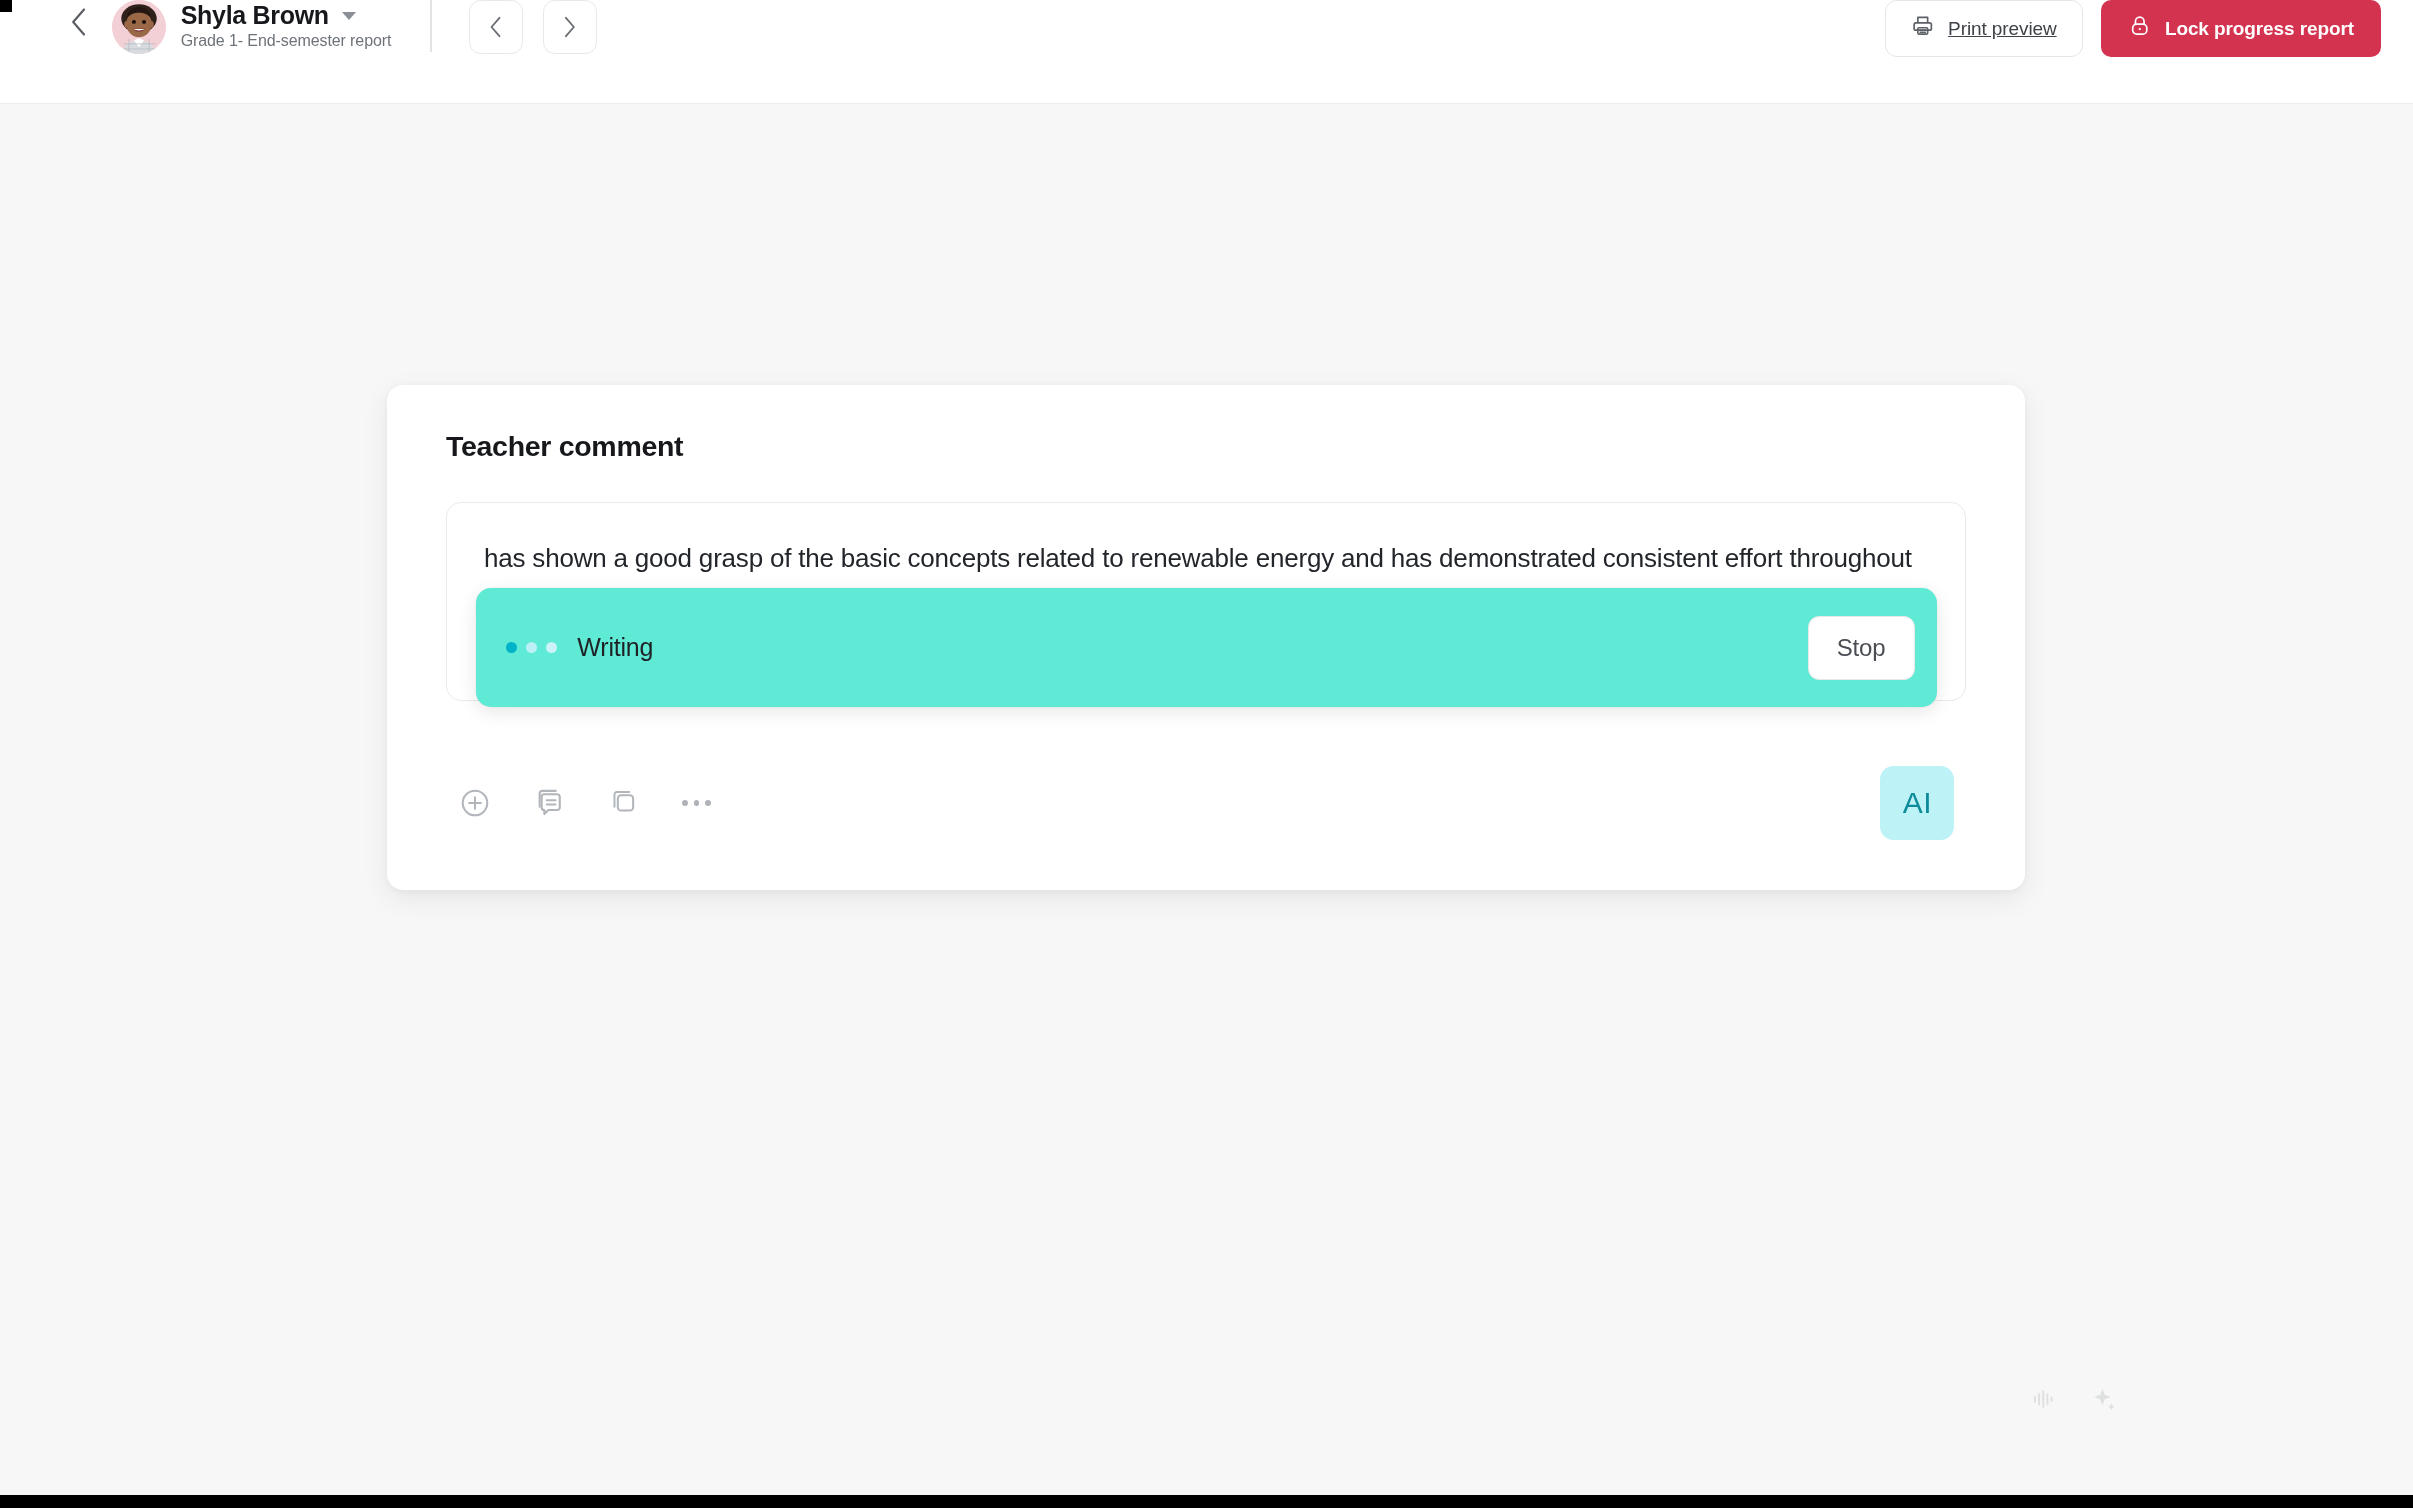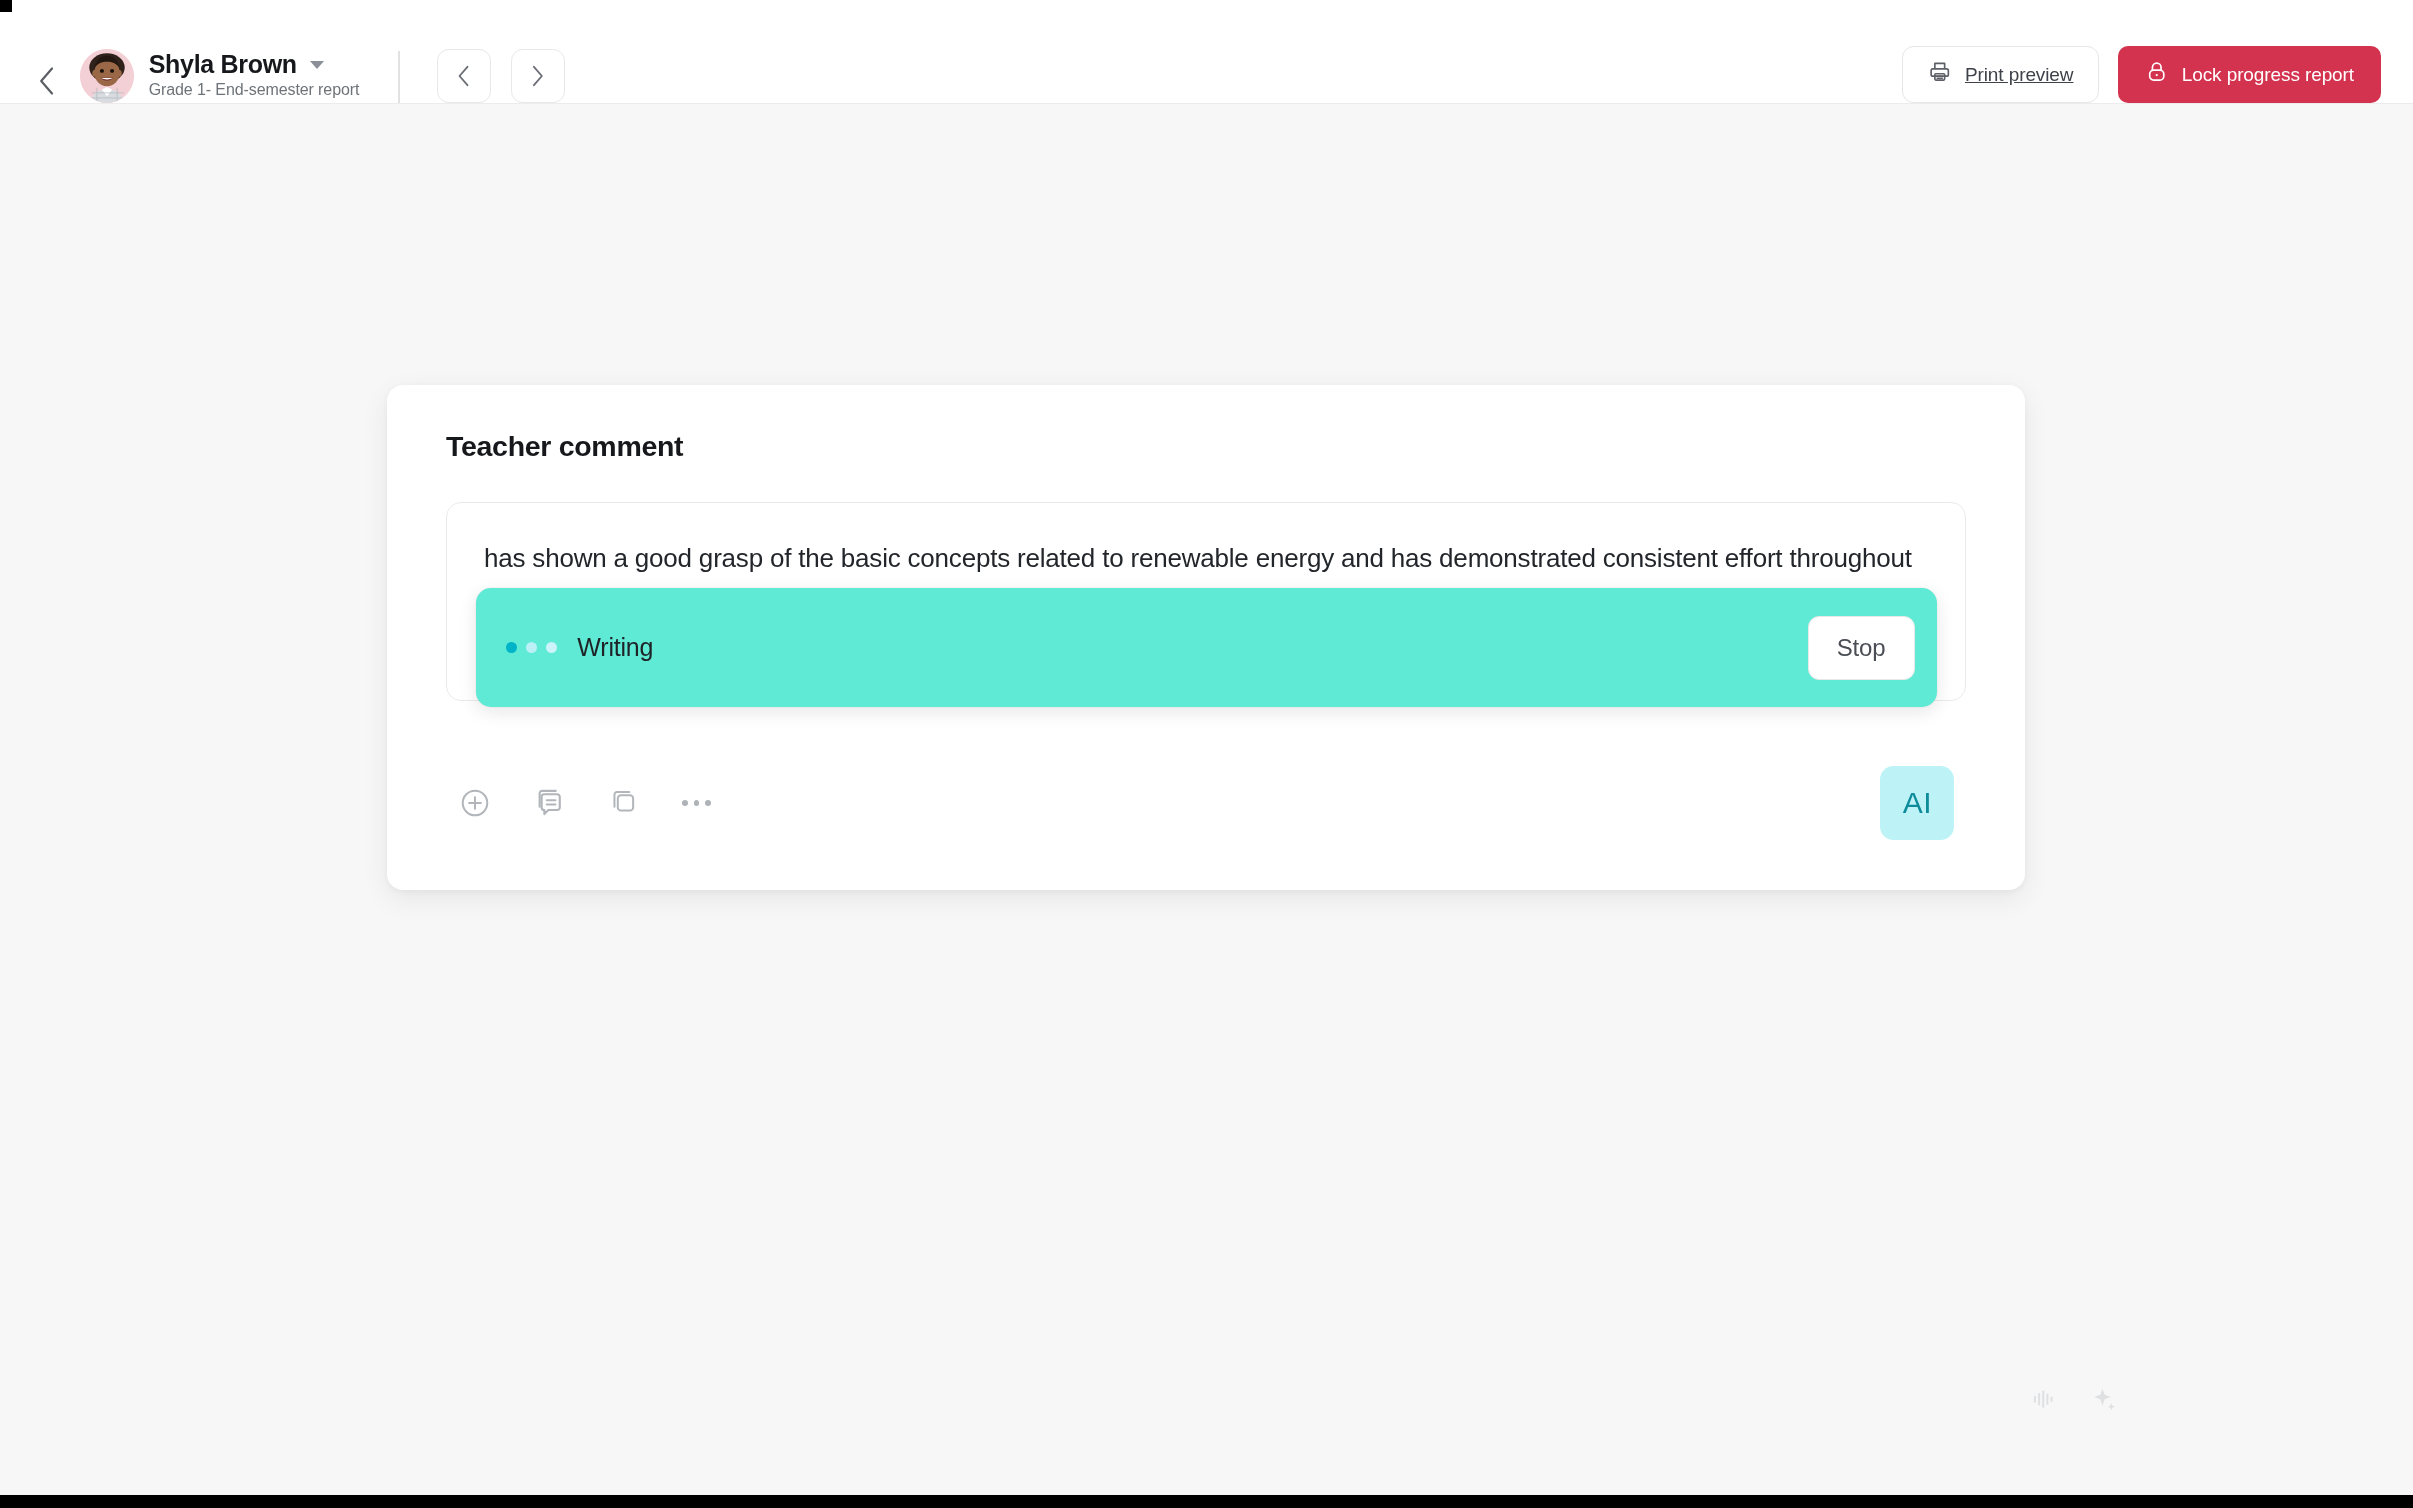--- a/index.html
+++ b/index.html
@@ -16,22 +16,22 @@
     color: #1A1A1A;
     -webkit-font-smoothing: antialiased;
   }
 
   
   .app-header {
     position: relative;
     height: 104px;
     background: #FFFFFF;
     display: flex;
-    align-items: flex-end;
-    padding: 0 32px 0 24px;
+    align-items: flex-start;
+    padding: 0 32px 0 56px;
     border-bottom: 0.8px solid #ECECEC;
   }
 
   .back-chevron {
     width: 44px;
     height: 44px;
     display: flex;
     align-items: center;
     justify-content: center;
     cursor: pointer;
@@ -134,20 +134,21 @@
     align-items: center;
     gap: 13.4px;
     padding: 0 27px;
     background: #D4334F;
     border: none;
     border-radius: 10px;
     font-size: 19px;
     color: #FFFFFF;
     cursor: pointer;
     letter-spacing: -0.1px;
+    font-weight: bold;
   }
 
   
   .page-body {
     position: relative;
     height: calc(1508px - 104px);
     background: #F7F7F7;
   }
 
   .comment-card {

